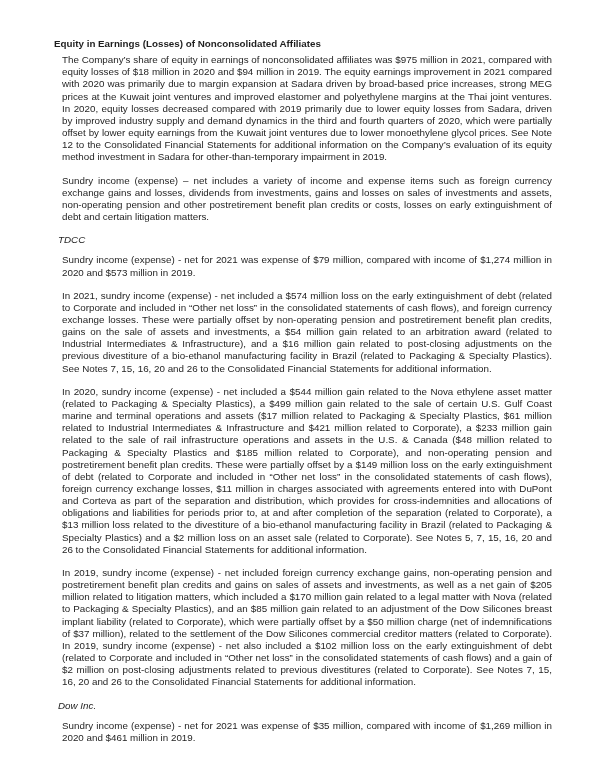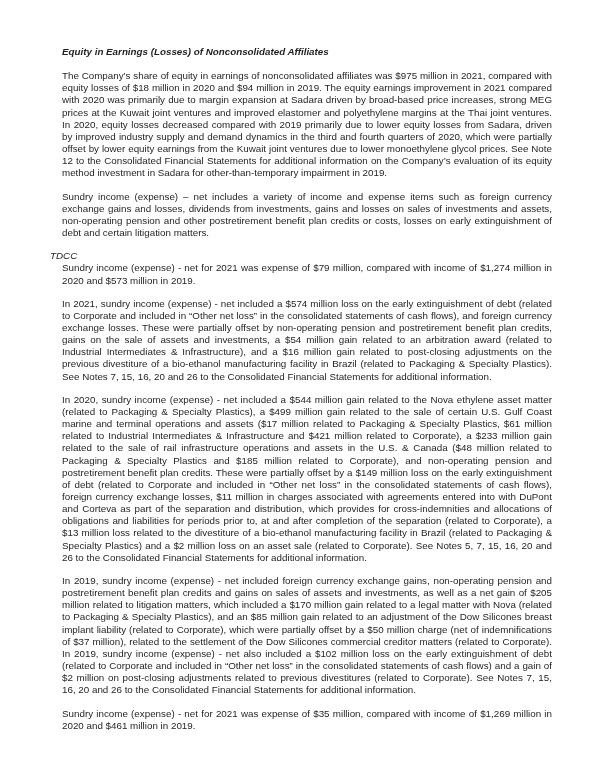--- a/index.html
+++ b/index.html
@@ -21,27 +21,26 @@
     position: absolute;
     top: 34px;
     left: 50px;
     width: 502px;
     font-size: 9.8px;
     line-height: 12.15px;
     text-align: justify;
   }
   .h-bold {
     font-weight: 700;
-    margin: 12px;
+    margin: 4px;
     text-align: left;
-    font-style: italic;
   }
   .h-italic {
     font-style: italic;
-    margin: 0;
+    margin: 8px;
     text-align: left;
   }
   .para {
     margin: 0 0 11px 12px;
   }
   .para:last-child {
     margin-bottom: 0;
   }
   .page-number {
     position: absolute;
@@ -65,16 +64,17 @@
 
     <div class="h-italic">TDCC</div>
     <div class="para">Sundry income (expense) - net for 2021 was expense of $79 million, compared with income of $1,274 million in 2020 and $573 million in 2019.</div>
 
     <div class="para">In 2021, sundry income (expense) - net included a $574 million loss on the early extinguishment of debt (related to Corporate and included in “Other net loss” in the consolidated statements of cash flows), and foreign currency exchange losses. These were partially offset by non-operating pension and postretirement benefit plan credits, gains on the sale of assets and investments, a $54 million gain related to an arbitration award (related to Industrial Intermediates &amp; Infrastructure), and a $16 million gain related to post-closing adjustments on the previous divestiture of a bio-ethanol manufacturing facility in Brazil (related to Packaging &amp; Specialty Plastics). See Notes 7, 15, 16, 20 and 26 to the Consolidated Financial Statements for additional information.</div>
 
     <div class="para">In 2020, sundry income (expense) - net included a $544 million gain related to the Nova ethylene asset matter (related to Packaging &amp; Specialty Plastics), a $499 million gain related to the sale of certain U.S. Gulf Coast marine and terminal operations and assets ($17 million related to Packaging &amp; Specialty Plastics, $61 million related to Industrial Intermediates &amp; Infrastructure and $421 million related to Corporate), a $233 million gain related to the sale of rail infrastructure operations and assets in the U.S. &amp; Canada ($48 million related to Packaging &amp; Specialty Plastics and $185 million related to Corporate), and non-operating pension and postretirement benefit plan credits. These were partially offset by a $149 million loss on the early extinguishment of debt (related to Corporate and included in “Other net loss” in the consolidated statements of cash flows), foreign currency exchange losses, $11 million in charges associated with agreements entered into with DuPont and Corteva as part of the separation and distribution, which provides for cross-indemnities and allocations of obligations and liabilities for periods prior to, at and after completion of the separation (related to Corporate), a $13 million loss related to the divestiture of a bio-ethanol manufacturing facility in Brazil (related to Packaging &amp; Specialty Plastics) and a $2 million loss on an asset sale (related to Corporate). See Notes 5, 7, 15, 16, 20 and 26 to the Consolidated Financial Statements for additional information.</div>
 
     <div class="para">In 2019, sundry income (expense) - net included foreign currency exchange gains, non-operating pension and postretirement benefit plan credits and gains on sales of assets and investments, as well as a net gain of $205 million related to litigation matters, which included a $170 million gain related to a legal matter with Nova (related to Packaging &amp; Specialty Plastics), and an $85 million gain related to an adjustment of the Dow Silicones breast implant liability (related to Corporate), which were partially offset by a $50 million charge (net of indemnifications of $37 million), related to the settlement of the Dow Silicones commercial creditor matters (related to Corporate). In 2019, sundry income (expense) - net also included a $102 million loss on the early extinguishment of debt (related to Corporate and included in “Other net loss” in the consolidated statements of cash flows) and a gain of $2 million on post-closing adjustments related to previous divestitures (related to Corporate). See Notes 7, 15, 16, 20 and 26 to the Consolidated Financial Statements for additional information.</div>
 
+    <div class="h-italic">Dow Inc.</div>
     <div class="para">Sundry income (expense) - net for 2021 was expense of $35 million, compared with income of $1,269 million in 2020 and $461 million in 2019.</div>
   </div>
 
 </div>
 
 </body></html>

